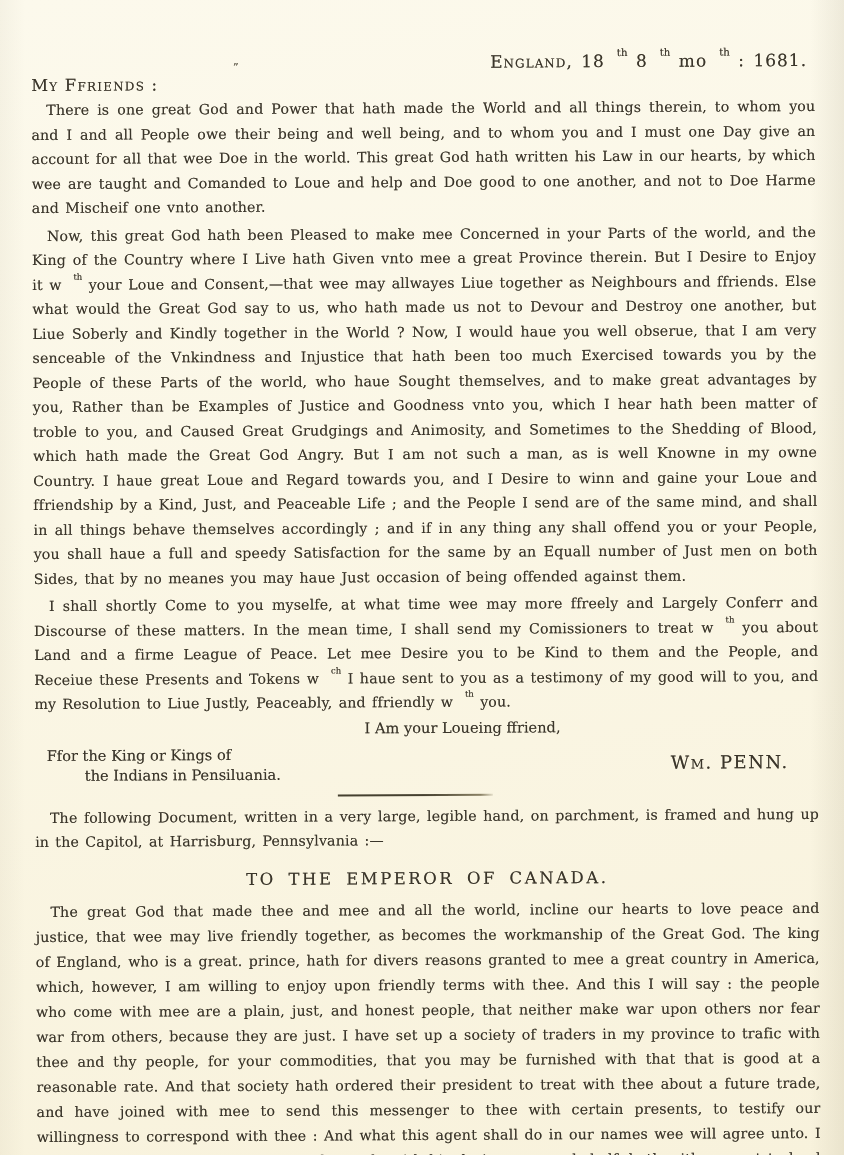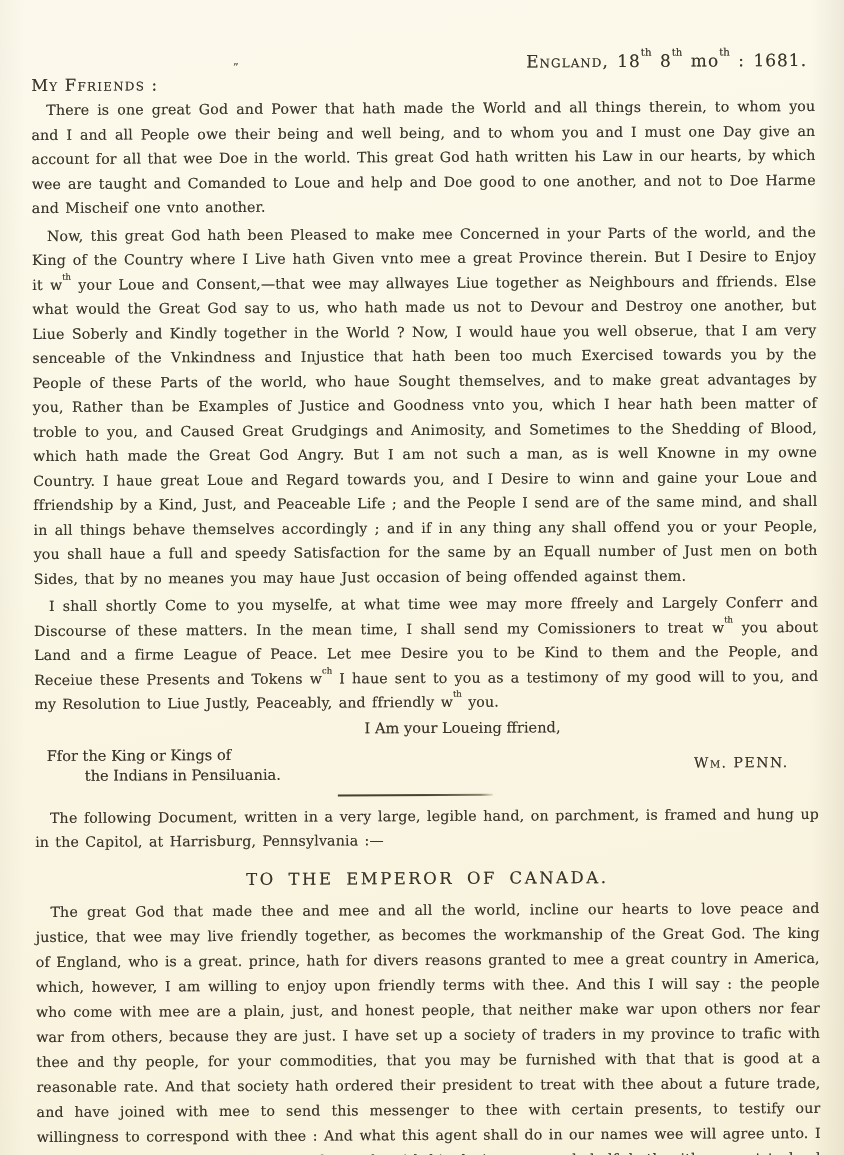--- a/index.html
+++ b/index.html
@@ -28,31 +28,31 @@
     padding-right:8px;margin-top:52px;
   }
   .salutation{
     font-variant:small-caps;font-size:16.5px;letter-spacing:1.2px;
     margin-top:2px;
   }
   .par{
     margin:3px 0 0 0;text-align:justify;text-indent:15px;
     font-size:14.2px;line-height:24.5px;word-spacing:1.6px;letter-spacing:0.15px;
   }
-  sup{font-size:60%;line-height:0;position:relative;top:-0.45em;letter-spacing:0;}
+  sup{font-size:60%;line-height:0;position:relative;top:-0.45em;letter-spacing:0;margin-left:12px;}
   .sc{font-variant:small-caps;}
   .closing{margin:1px 0 0 330px;font-size:14.6px;line-height:24px;}
   .farewell{
     display:flex;justify-content:space-between;align-items:center;
     margin-top:4px;padding-left:12px;
   }
   .farewell .line{font-size:14.6px;line-height:20px;}
   .farewell .line2{padding-left:38px;}
   .signature{
-    font-variant:small-caps;font-size:14px;letter-spacing:1.5px;
+    font-variant:small-caps;font-size:18px;letter-spacing:1.5px;
     padding-right:30px;white-space:nowrap;
   }
   .rule{
     width:155px;height:2px;border:0;
     background:linear-gradient(to right,#45402f 55%,#8a8164 92%,rgba(138,129,100,0.2));
     margin:10px auto 6px auto;transform:translateX(-12px);
   }
   .note{margin-top:8px;}
   .heading{
     text-align:center;font-size:16.5px;font-weight:normal;

